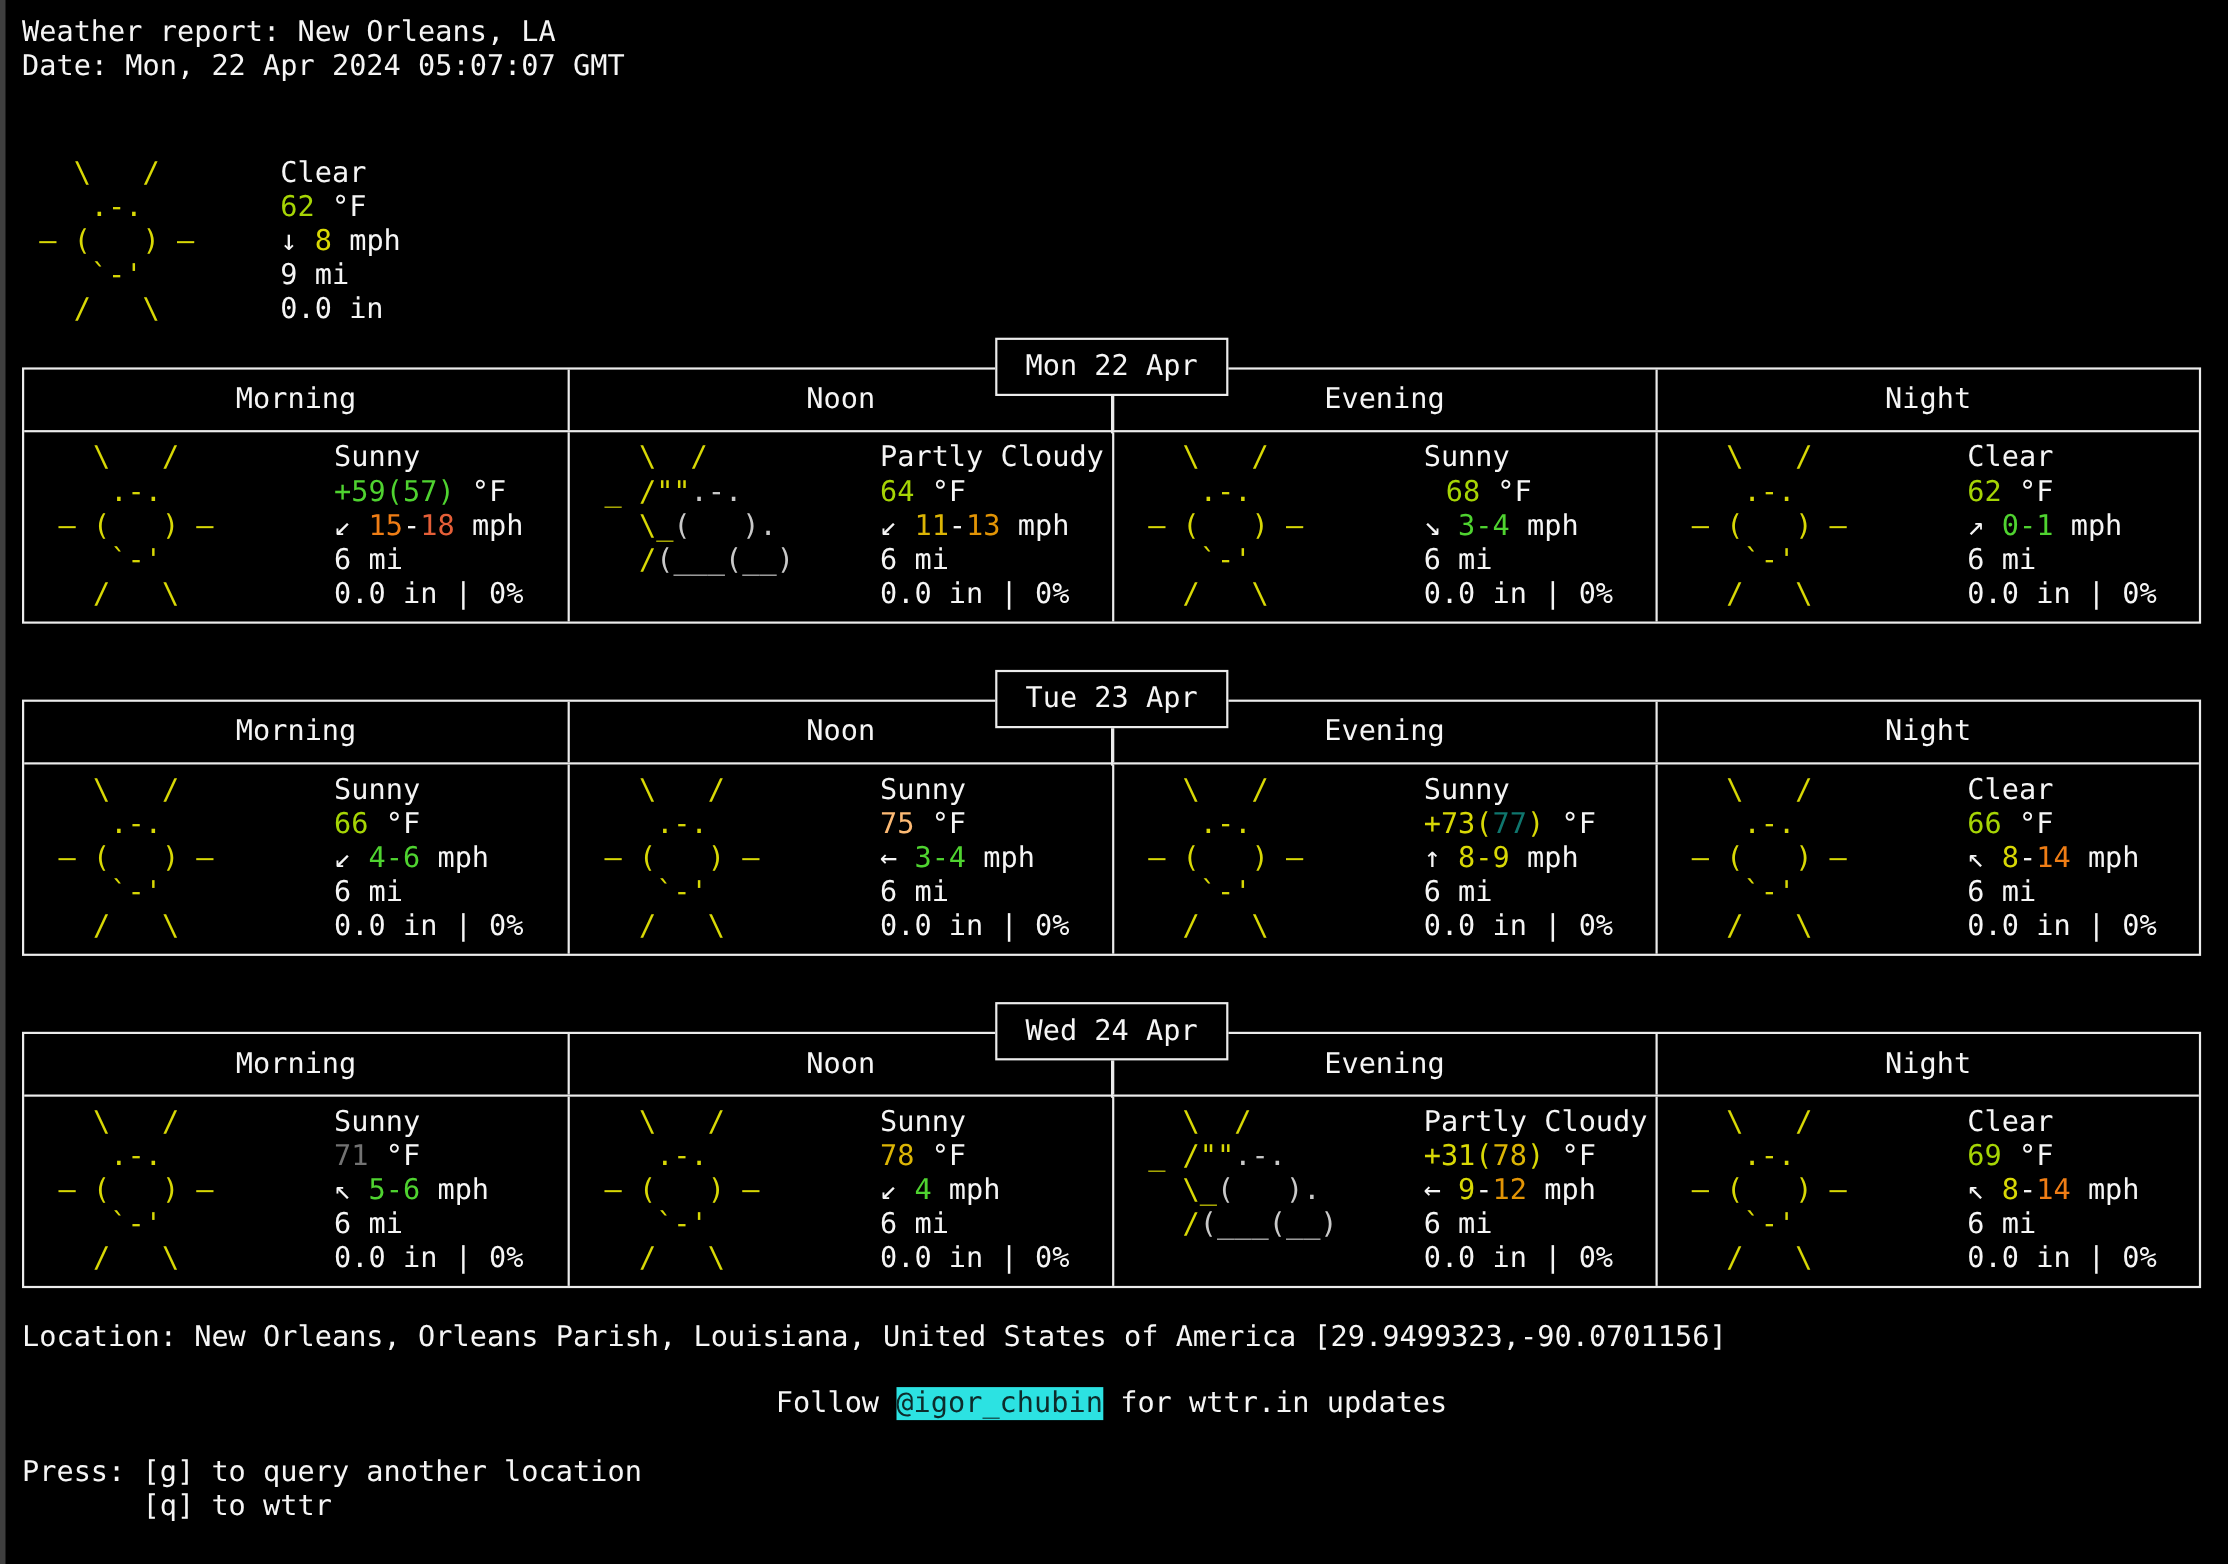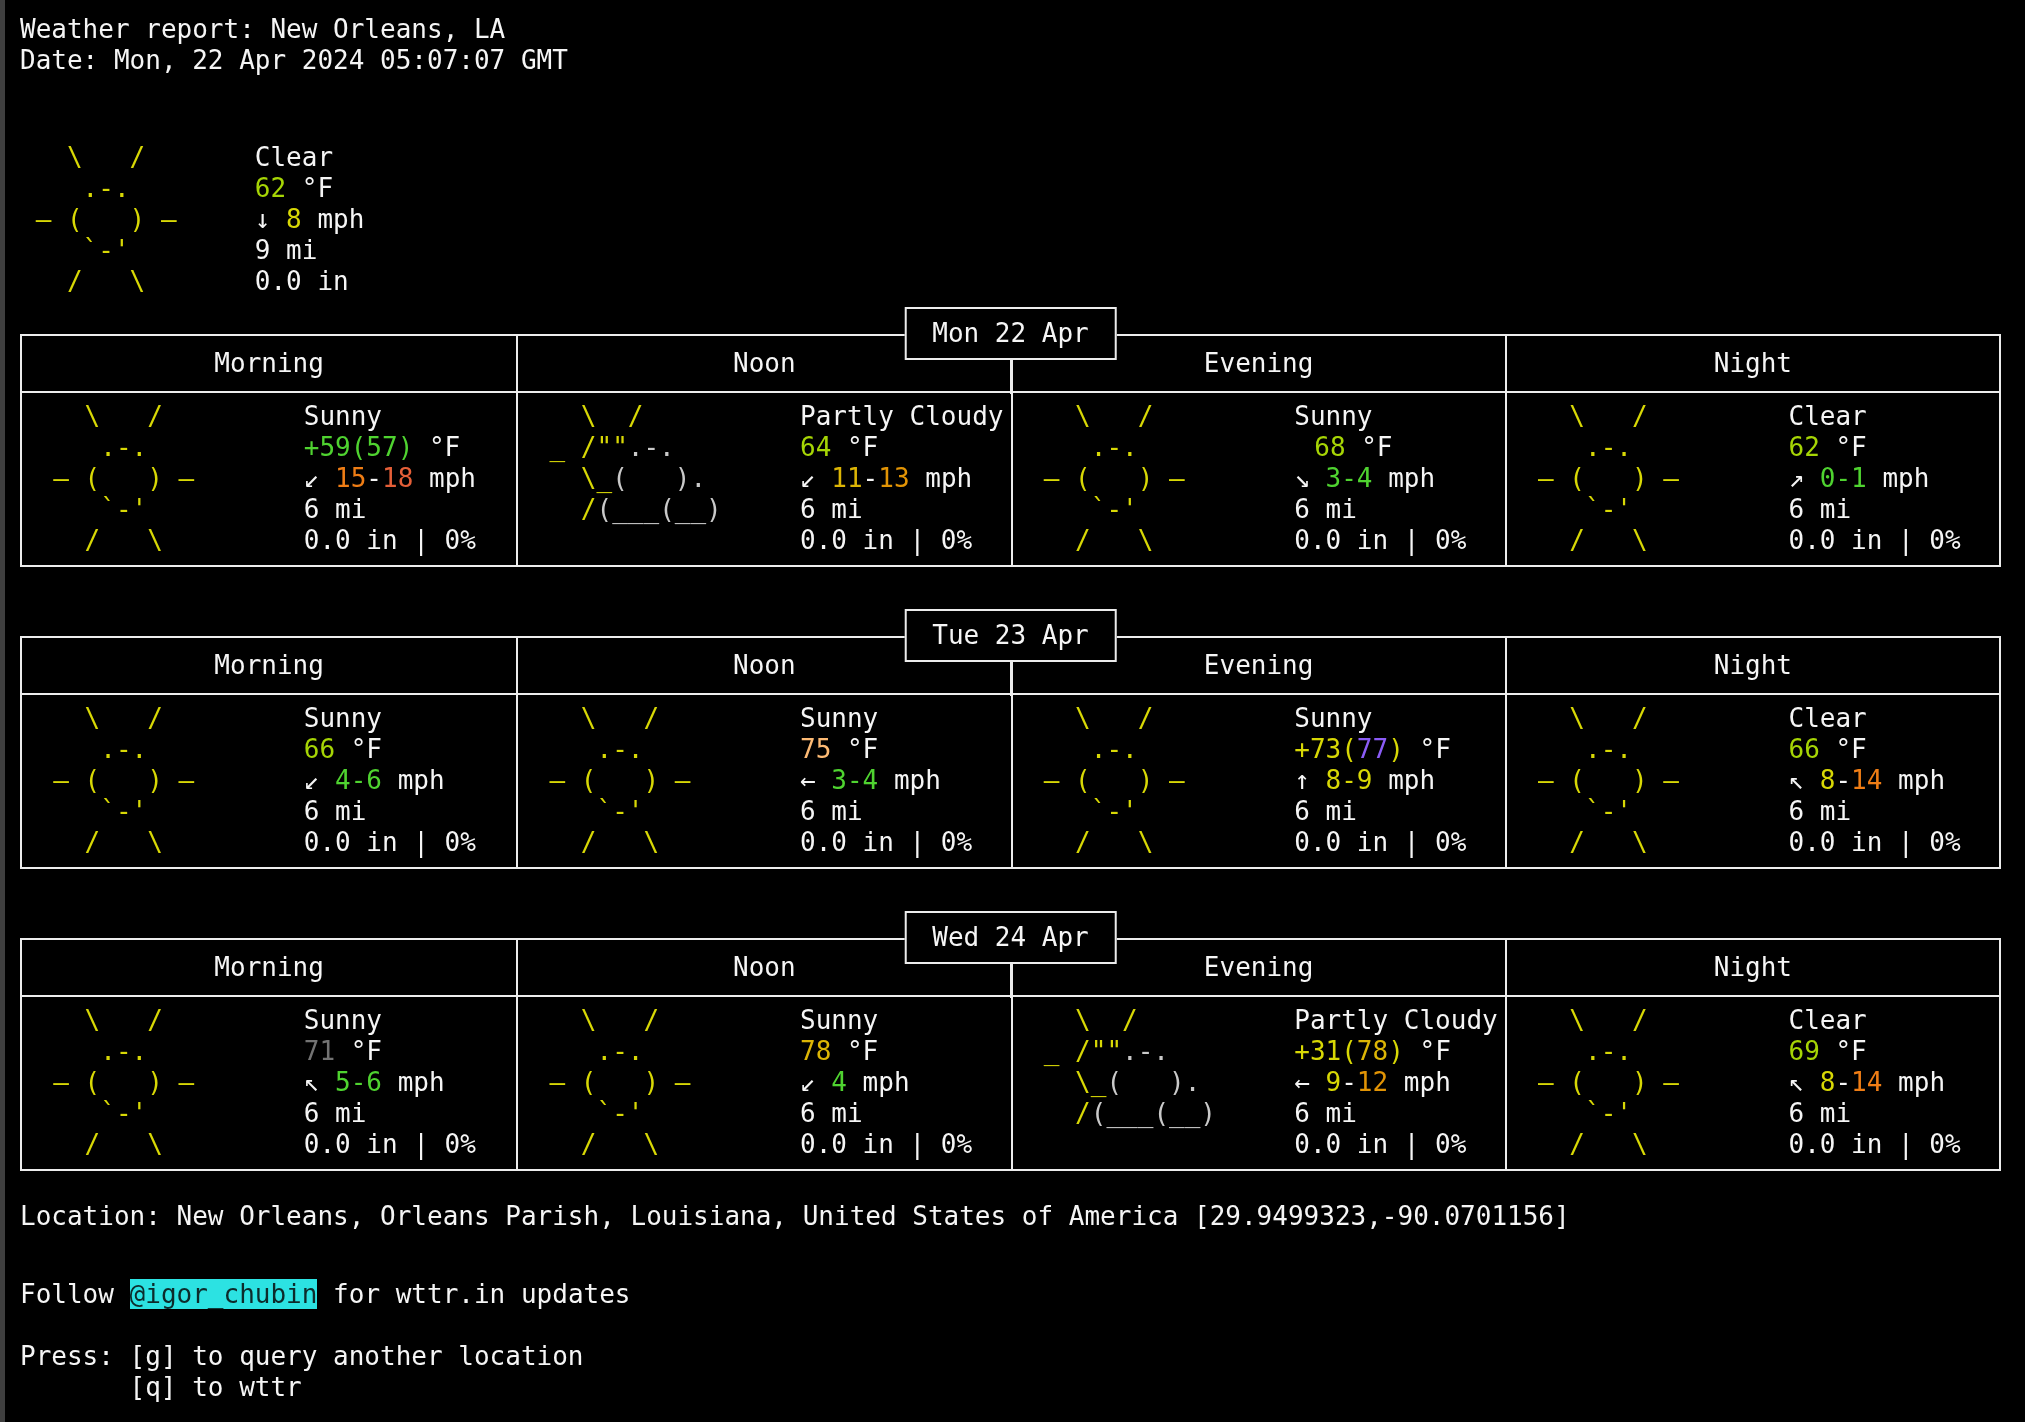--- a/index.html
+++ b/index.html
@@ -26,21 +26,21 @@
   .cell { display:flex; padding:8px 0 9px 0; overflow:hidden; }
   .cell + .cell { border-left:2px solid #ececec; }
   .cell .art { width:17ch; padding-left:1ch; flex:none; }
 
   .date-box { position:absolute; top:0; left:50%; transform:translateX(-50%);
     background:#000; border:2px solid #ececec; padding:9px 26px; z-index:3; }
   .date-stem { position:absolute; top:51px; left:50%; transform:translateX(-50%);
     width:2px; height:36px; background:#ececec; z-index:1; }
 
   .loc-line { margin-top:30px; }
-  .follow-line { margin-top:47px; }
+  .follow-line { margin-top:29px;text-align:center; }
   .press-block { margin-top:31px; }
   .press-indent { padding-left:7ch; }
 </style>
 </head>
 <body>
 
 <div class="scroll-strip"></div>
 
 <div class="tline">Weather report: New Orleans, LA</div>
 <div class="tline">Date: Mon, 22 Apr 2024 05:07:07 GMT</div>
@@ -179,21 +179,21 @@
           </div>
           <div class="cell">
             <pre class="art"><span style="color: rgb(216, 216, 5);">   \   /</span>
 <span style="color: rgb(216, 216, 5);">    .-.</span>
 <span style="color: rgb(216, 216, 5);"> ― (   ) ―</span>
 <span style="color: rgb(216, 216, 5);">    `-'</span>
 <span style="color: rgb(216, 216, 5);">   /   \</span>
 </pre>
             <div>
               <div class="tline"><span style="color: rgb(245, 245, 245);">Sunny</span></div>
-              <div class="tline"><span style="color: rgb(216, 216, 5);">+73(</span><span style="color: #8b5cf6;">77</span><span style="color: rgb(216, 216, 5);">)</span><span style="color: rgb(245, 245, 245);"> °F</span></div>
+              <div class="tline"><span style="color: rgb(216, 216, 5);">+73(</span><span style="color: #0f766e;">77</span><span style="color: rgb(216, 216, 5);">)</span><span style="color: rgb(245, 245, 245);"> °F</span></div>
               <div class="tline"><span style="color: rgb(245, 245, 245);">↑ </span><span style="color: rgb(216, 216, 5);">8-9</span><span style="color: rgb(245, 245, 245);"> mph</span></div>
               <div class="tline"><span style="color: rgb(245, 245, 245);">6 mi</span></div>
               <div class="tline"><span style="color: rgb(245, 245, 245);">0.0 in | 0%</span></div>
             </div>
           </div>
           <div class="cell">
             <pre class="art"><span style="color: rgb(216, 216, 5);">   \   /</span>
 <span style="color: rgb(216, 216, 5);">    .-.</span>
 <span style="color: rgb(216, 216, 5);"> ― (   ) ―</span>
 <span style="color: rgb(216, 216, 5);">    `-'</span>

